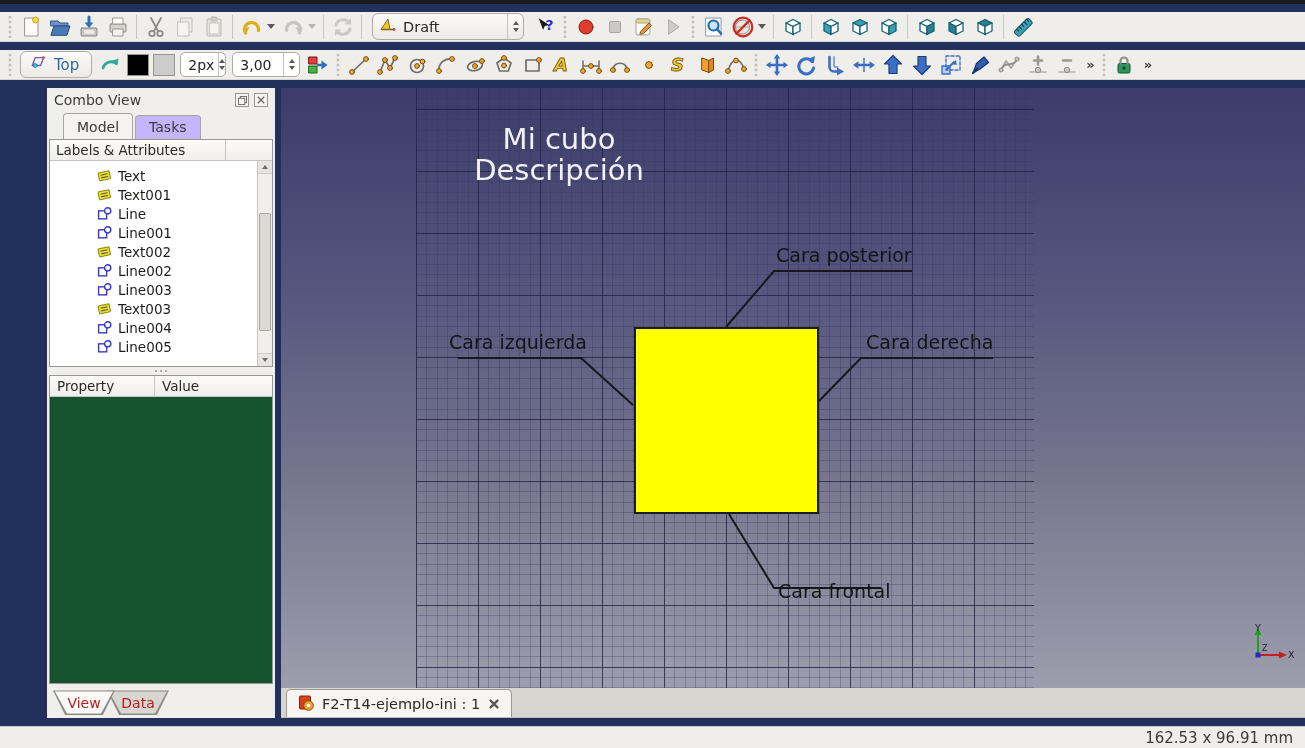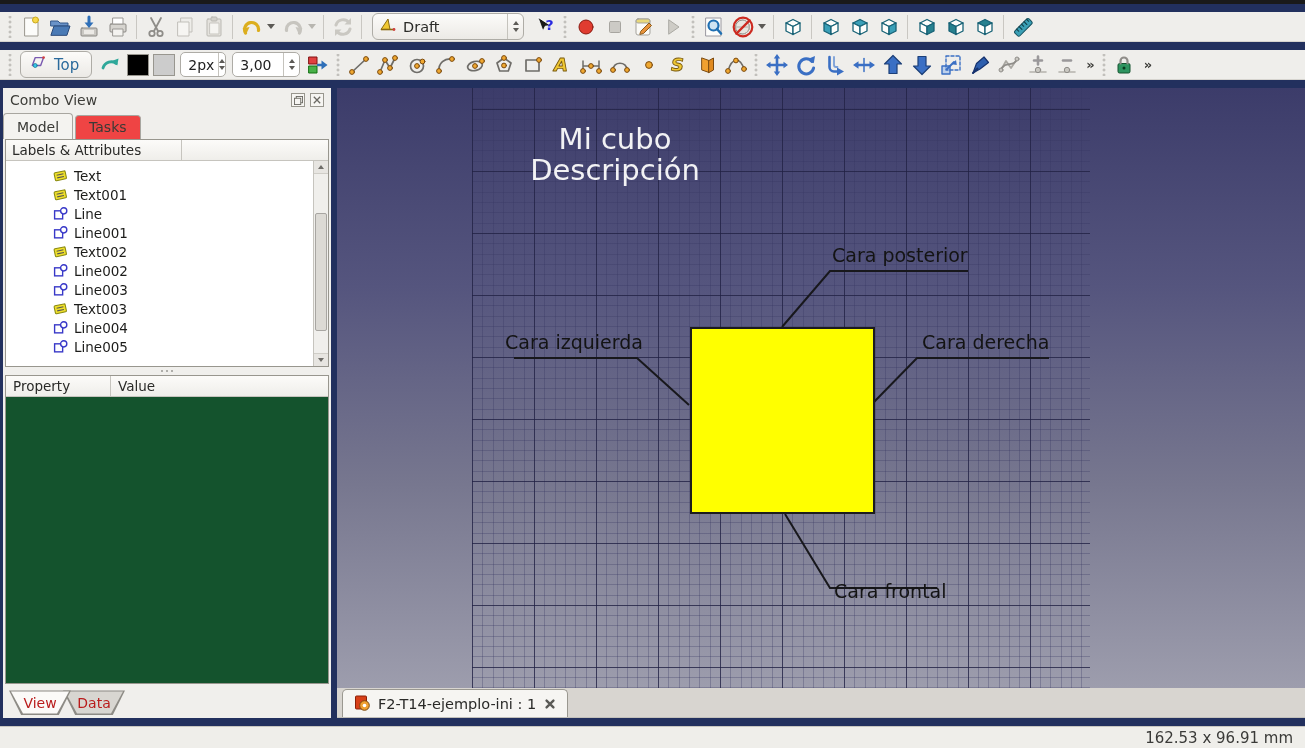--- a/index.html
+++ b/index.html
@@ -29,31 +29,31 @@
   .planebtn { height:27px; border:1px solid #aeaca6; border-radius:6px; background:linear-gradient(#fcfbf9,#eceae6);
      display:flex; align-items:center; gap:5px; padding:0 12px 0 8px; margin:0 4px; font-size:15px; color:#2b6a9c; }
   .swatch { width:22px; height:22px; border:1px solid #98968f; margin:0 2px; }
   .spinbox { height:25px; border:1px solid #aeaca6; border-radius:5px; background:#fff; display:flex; align-items:center;
      margin:0 3px; font-size:14px; color:#222; }
   .spinbox .val { padding:0 4px 0 7px; flex:1; }
   .chev { font-size:13px; color:#3a3a36; letter-spacing:-2px; margin:0 5px; font-weight:bold; }
 
   
   .main { height:630px; display:flex; padding-left:3px; }
-  .left { width:328px; background:#f0efec; display:flex; flex-direction:column; }
+  .left { width:228px; background:#f0efec; display:flex; flex-direction:column;margin-left:44px; }
   .gap { width:6px; }
   .rightcol { flex:1; display:flex; flex-direction:column; min-width:0; }
 
   
   .cv-title { height:24px; display:flex; align-items:center; padding:0 7px; font-size:14px; color:#3c3c38; }
   .cv-title .t { flex:1; }
   .wbtn { width:14px; height:14px; border:1px solid #98968e; background:#f6f5f2; margin-left:5px; display:flex; align-items:center; justify-content:center; }
-  .cv-tabs { display:flex; padding-left:0; height:27px; align-items:flex-end;text-align:right; }
+  .cv-tabs { display:flex; padding-left:16px; height:27px; align-items:flex-end;text-align:right; }
   .cvtab { padding:3px 13px 4px; font-size:14px; color:#3a3a36; border:1px solid #a8a6a0; border-bottom:none;
-     border-radius:4px 4px 0 0; background:#ef4444; margin-right:2px; }
+     border-radius:4px 4px 0 0; background:#c4b5fd; margin-right:2px; }
   .cvtab.active { background:#f4f3f0; padding-top:5px; }
   .treebox { margin:0 2px; border:1px solid #98968e; background:#fff; height:228px; display:flex; flex-direction:column; }
   .gridhdr { display:flex; height:21px; background:linear-gradient(#fcfbf9,#efeeea); border-bottom:1px solid #c6c4be; font-size:13.5px; color:#2a2a28; flex:0 0 auto; }
   .gridhdr .c1 { width:176px; border-right:1px solid #c6c4be; display:flex; align-items:center; padding-left:6px; }
   .gridhdr .c2 { flex:1; }
   .treebody { flex:1; display:flex; min-height:0; }
   .treelist { flex:1; padding-top:5px; overflow:hidden; }
   .trow { height:19px; display:flex; align-items:center; padding-left:47px; gap:6px; font-size:13.5px; color:#1c1c1a; }
   .vscroll { width:15px; border-left:1px solid #c6c4be; background:#f0efec; position:relative; }
   .sarr { position:absolute; left:0; width:14px; height:13px; display:flex; align-items:center; justify-content:center; background:#e7e5e1; }

